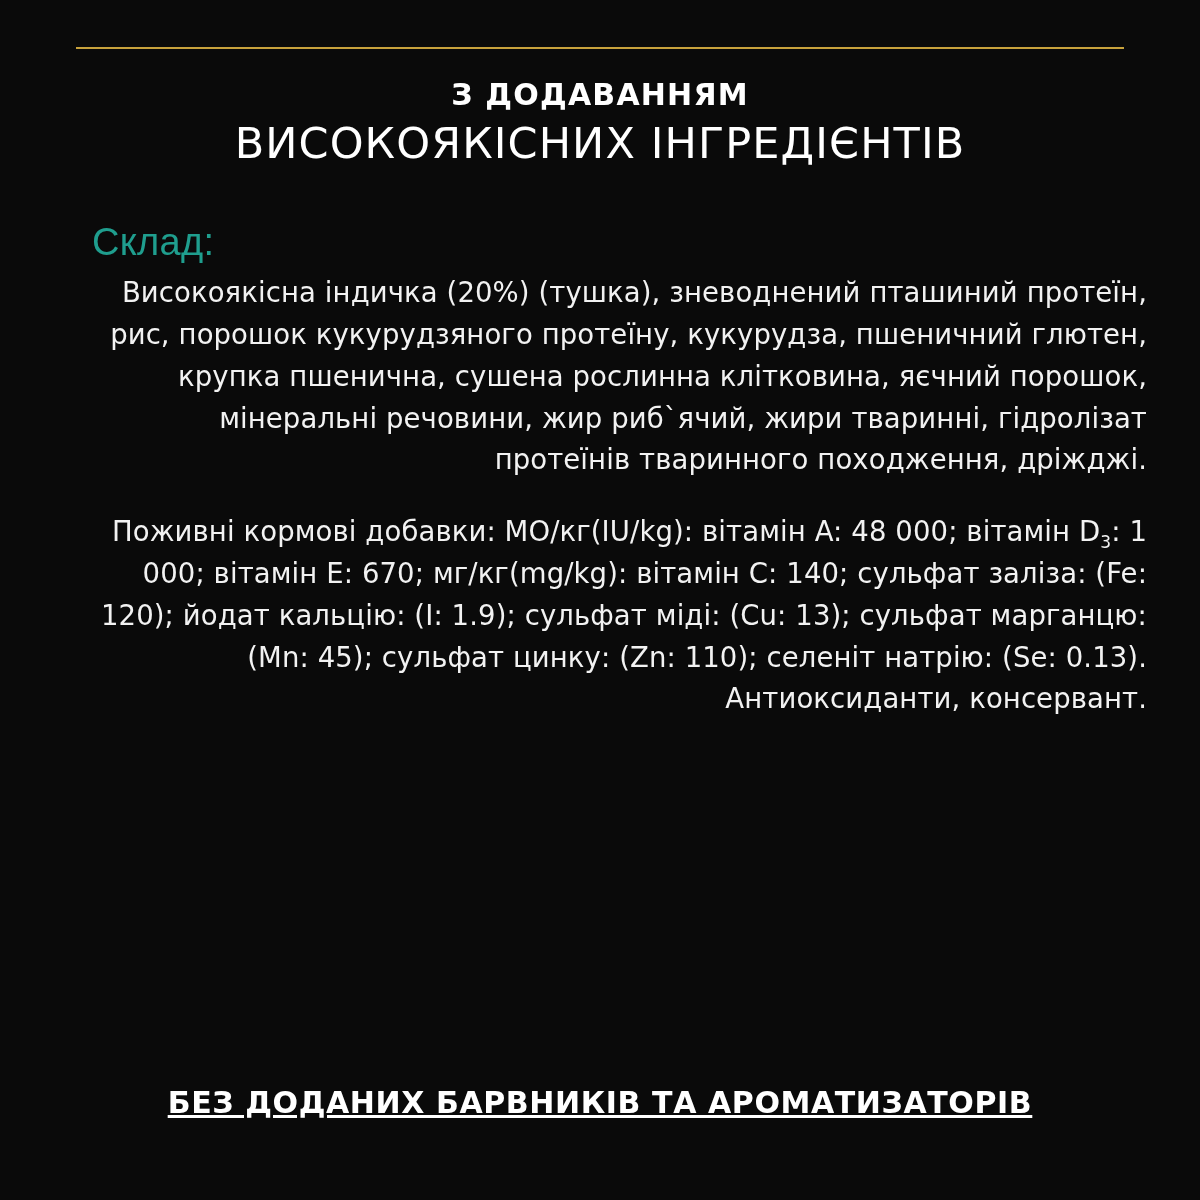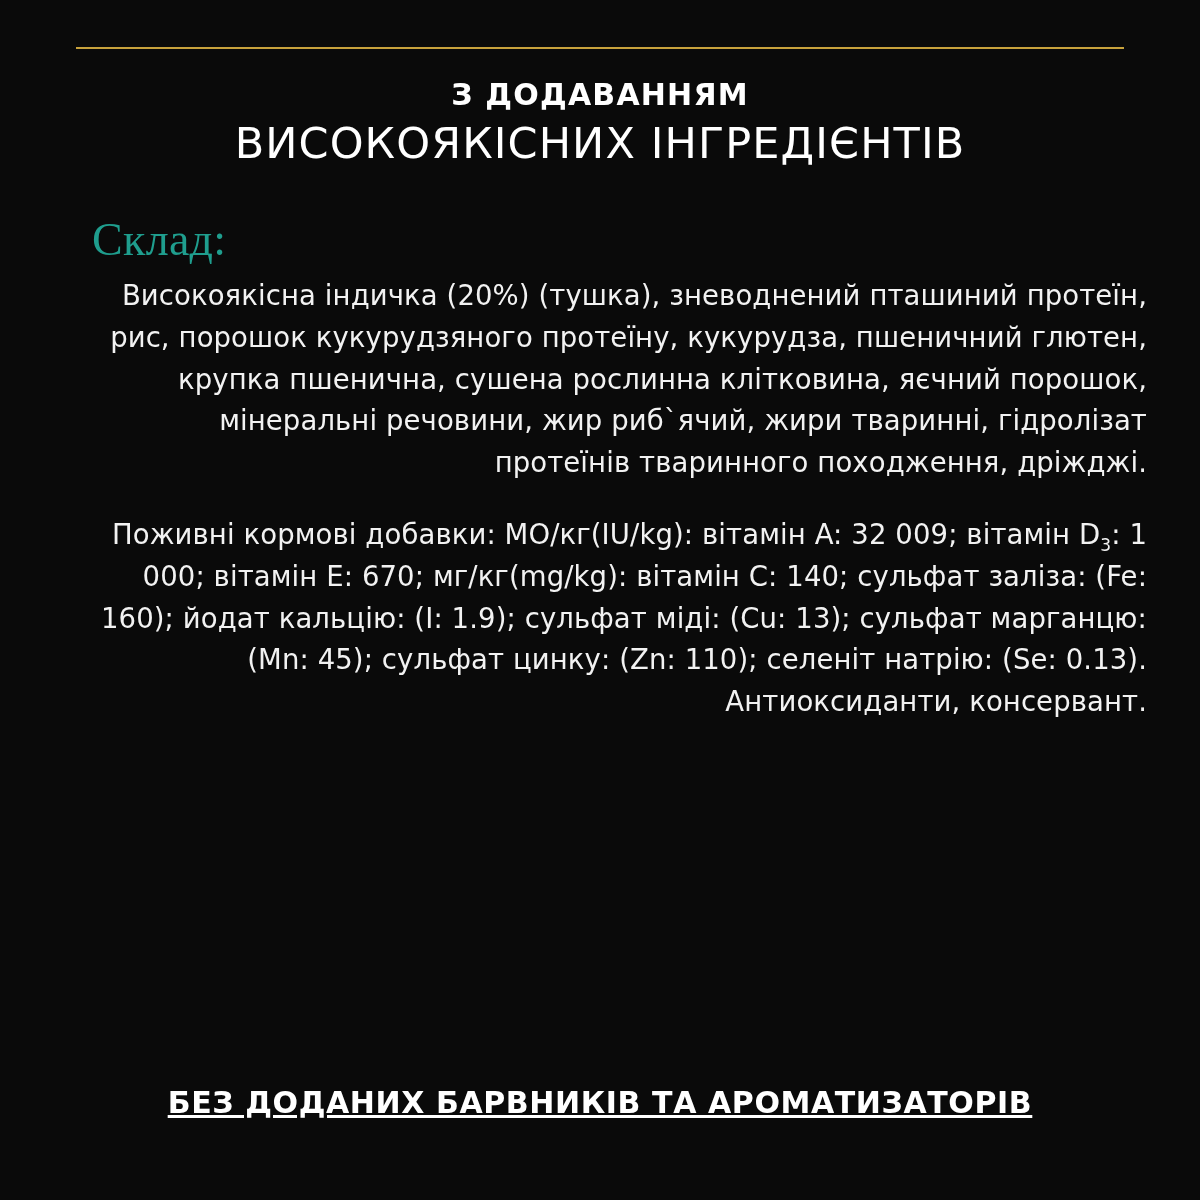--- a/index.html
+++ b/index.html
@@ -56,25 +56,25 @@
     position: absolute;
     top: 205px;
     left: 92px;
     width: 1060px;
   }
   .section {
     margin-bottom: 16px;
   }
   .section-title {
     color: #1f9e8e;
-    font-family: Liberation Serif, serif;
+    font-family: Liberation Sans, sans-serif;
     font-weight: normal;
-    font-size: 46px;
+    font-size: 38px;
     line-height: 1.35;
-    margin: 4px 0 4px 0;
+    margin: 12px 0 4px 0;
     letter-spacing: 0.3px;
   }
   .section-body {
     color: #f2f2f2;
     font-family: "DejaVu Sans", sans-serif;
     font-weight: normal;
     font-size: 27.5px;
     line-height: 1.52;
     letter-spacing: 0.1px;
     margin: 0;
@@ -115,21 +115,21 @@
   </div>
 
   <div class="content">
 
     <div class="section gap-ingredients">
       <div class="section-title">Склад:</div>
       <p class="section-body">Високоякісна індичка (20%) (тушка), зневоднений пташиний протеїн, рис, порошок кукурудзяного протеїну, кукурудза, пшеничний глютен, крупка пшенична, сушена рослинна клітковина, яєчний порошок, мінеральні речовини, жир риб`ячий, жири тваринні, гідролізат протеїнів тваринного походження, дріжджі.</p>
     </div>
 
     <div class="section gap-additives">
-      <p class="section-body"><span>Поживні кормові добавки: МО/кг(IU/kg):  вітамін A: 32 009; вітамін D</span><span class="sub">3</span><span>: 1 000; вітамін E: 670; мг/кг(mg/kg): вітамін C: 140; сульфат заліза: (Fe: 160); йодат кальцію: (I: 1.9); сульфат міді: (Cu: 13); сульфат марганцю: (Mn: 45); сульфат цинку: (Zn: 110); селеніт натрію: (Se: 0.13). Антиоксиданти, консервант.</span></p>
+      <p class="section-body"><span>Поживні кормові добавки: МО/кг(IU/kg):  вітамін A: 48 000; вітамін D</span><span class="sub">3</span><span>: 1 000; вітамін E: 670; мг/кг(mg/kg): вітамін C: 140; сульфат заліза: (Fe: 120); йодат кальцію: (I: 1.9); сульфат міді: (Cu: 13); сульфат марганцю: (Mn: 45); сульфат цинку: (Zn: 110); селеніт натрію: (Se: 0.13). Антиоксиданти, консервант.</span></p>
     </div>
 
 
   </div>
 
   <div class="footer">БЕЗ ДОДАНИХ БАРВНИКІВ ТА АРОМАТИЗАТОРІВ</div>
 
 </div>
 
 </body></html>

